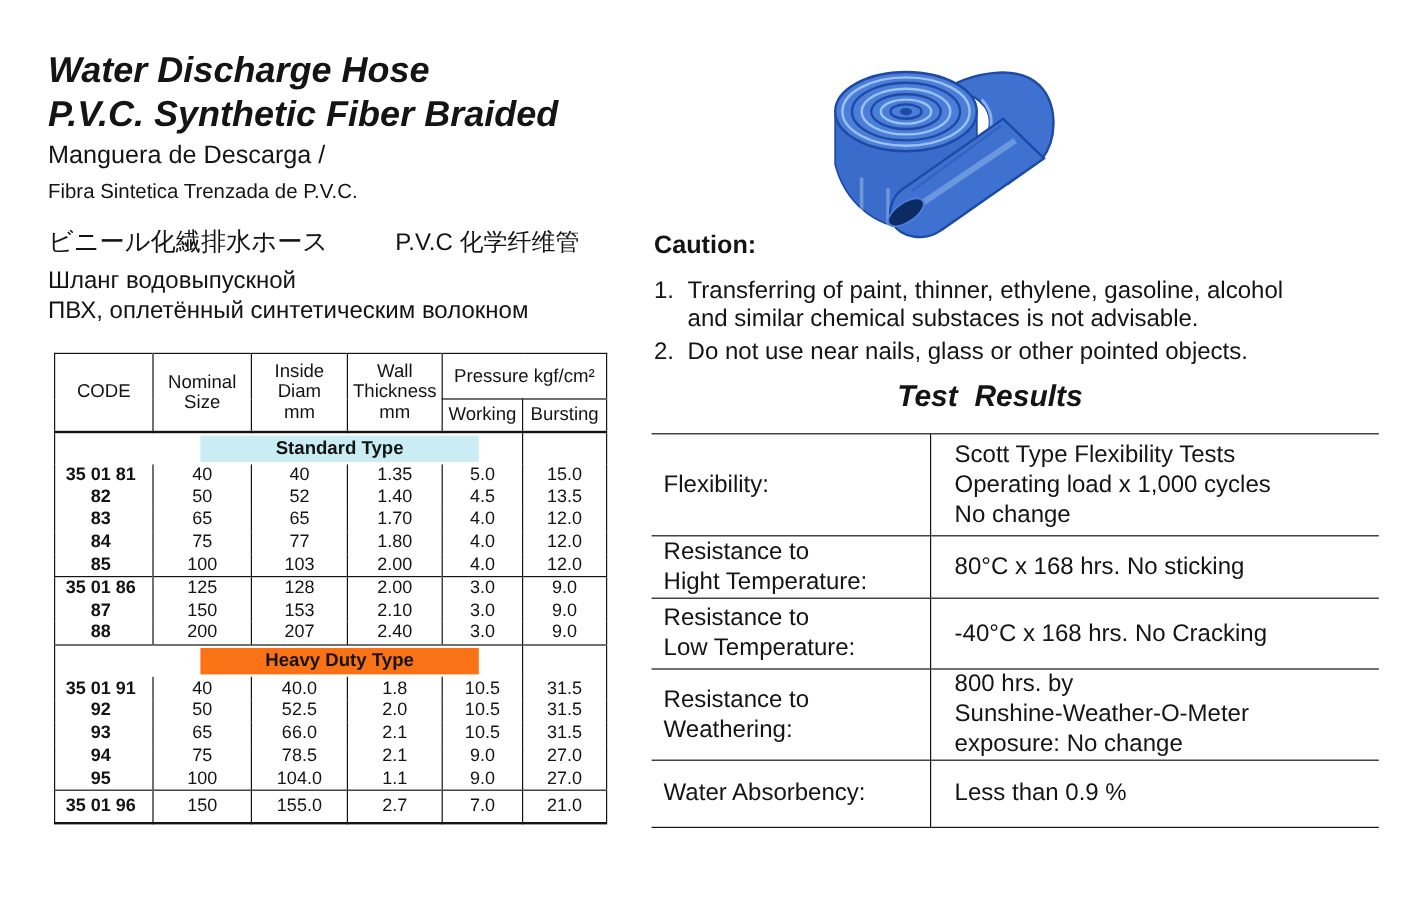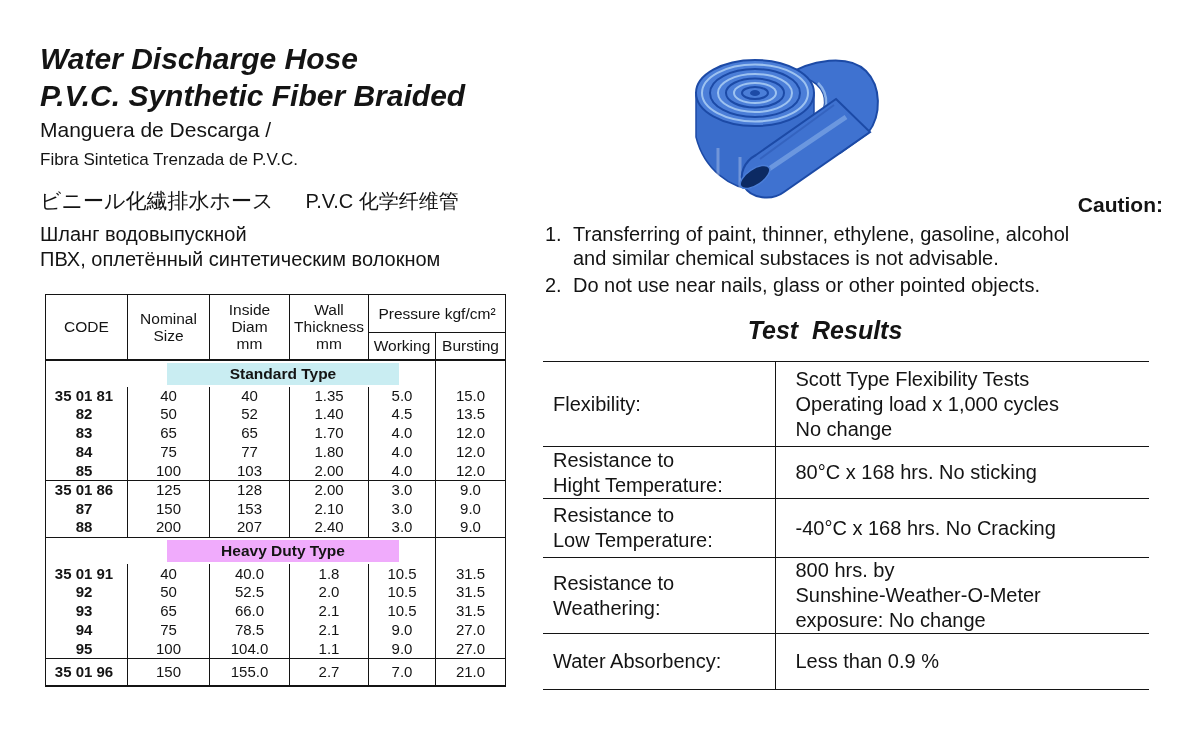--- a/index.html
+++ b/index.html
@@ -12,27 +12,27 @@
 
   
   .main-title{
     left:40px;top:40px;
     font-style:italic;font-weight:bold;
     font-size:30px;line-height:37px;white-space:pre;
   }
   .sub-es1{left:40px;top:118px;font-size:21px;}
   .sub-es2{left:40px;top:150px;font-size:17px;}
   .sub-ja-line{left:40px;top:187px;font-size:21px;}
-  .sub-zh{margin-left:32px;font-size:20px;}
+  .sub-zh{margin-left:56px;font-size:20px;}
   .sub-ru1{left:40px;top:223px;font-size:20px;}
   .sub-ru2{left:40px;top:248px;font-size:20px;}
 
   
   .caution{left:545px;top:193px;width:618px;}
-  .caution-heading{font-size:21px;font-weight:bold;margin-bottom:5px;text-align:right;}
+  .caution-heading{font-size:21px;font-weight:bold;margin-bottom:13px;}
   .caution-item{display:flex;font-size:20px;line-height:24px;margin-top:3px;}
   .caution-num{width:28px;flex:none;}
   .caution-text{white-space:pre-line;}
 
   
   .spec-wrap{left:45px;top:294px;}
   table.spec{border-collapse:collapse;table-layout:fixed;border:1.5px solid #141414;border-bottom-width:2.5px;}
   .spec thead{border-bottom:2.5px solid #141414;}
   .spec th{font-weight:normal;font-size:15.5px;text-align:center;vertical-align:middle;
            white-space:pre-line;line-height:17px;padding:0;}
@@ -215,21 +215,21 @@
         <tr>
           <td class="c-code">88</td>
           <td class="cl c-nominal">200</td>
           <td class="cl c-inside">207</td>
           <td class="cl c-wall">2.40</td>
           <td class="cl c-working">3.0</td>
           <td class="cl c-bursting">9.0</td>
         </tr>
         <tr class="band-row">
           <td colspan="5" class="band-cell">
-            <div class="band" style="background: #f0abfc;">Heavy Duty Type</div>
+            <div class="band" style="background: #f97316;">Heavy Duty Type</div>
           </td>
           <td class="cl"></td>
         </tr>
         <tr>
           <td class="c-code">35 01 91</td>
           <td class="cl c-nominal">40</td>
           <td class="cl c-inside">40.0</td>
           <td class="cl c-wall">1.8</td>
           <td class="cl c-working">10.5</td>
           <td class="cl c-bursting">31.5</td>

